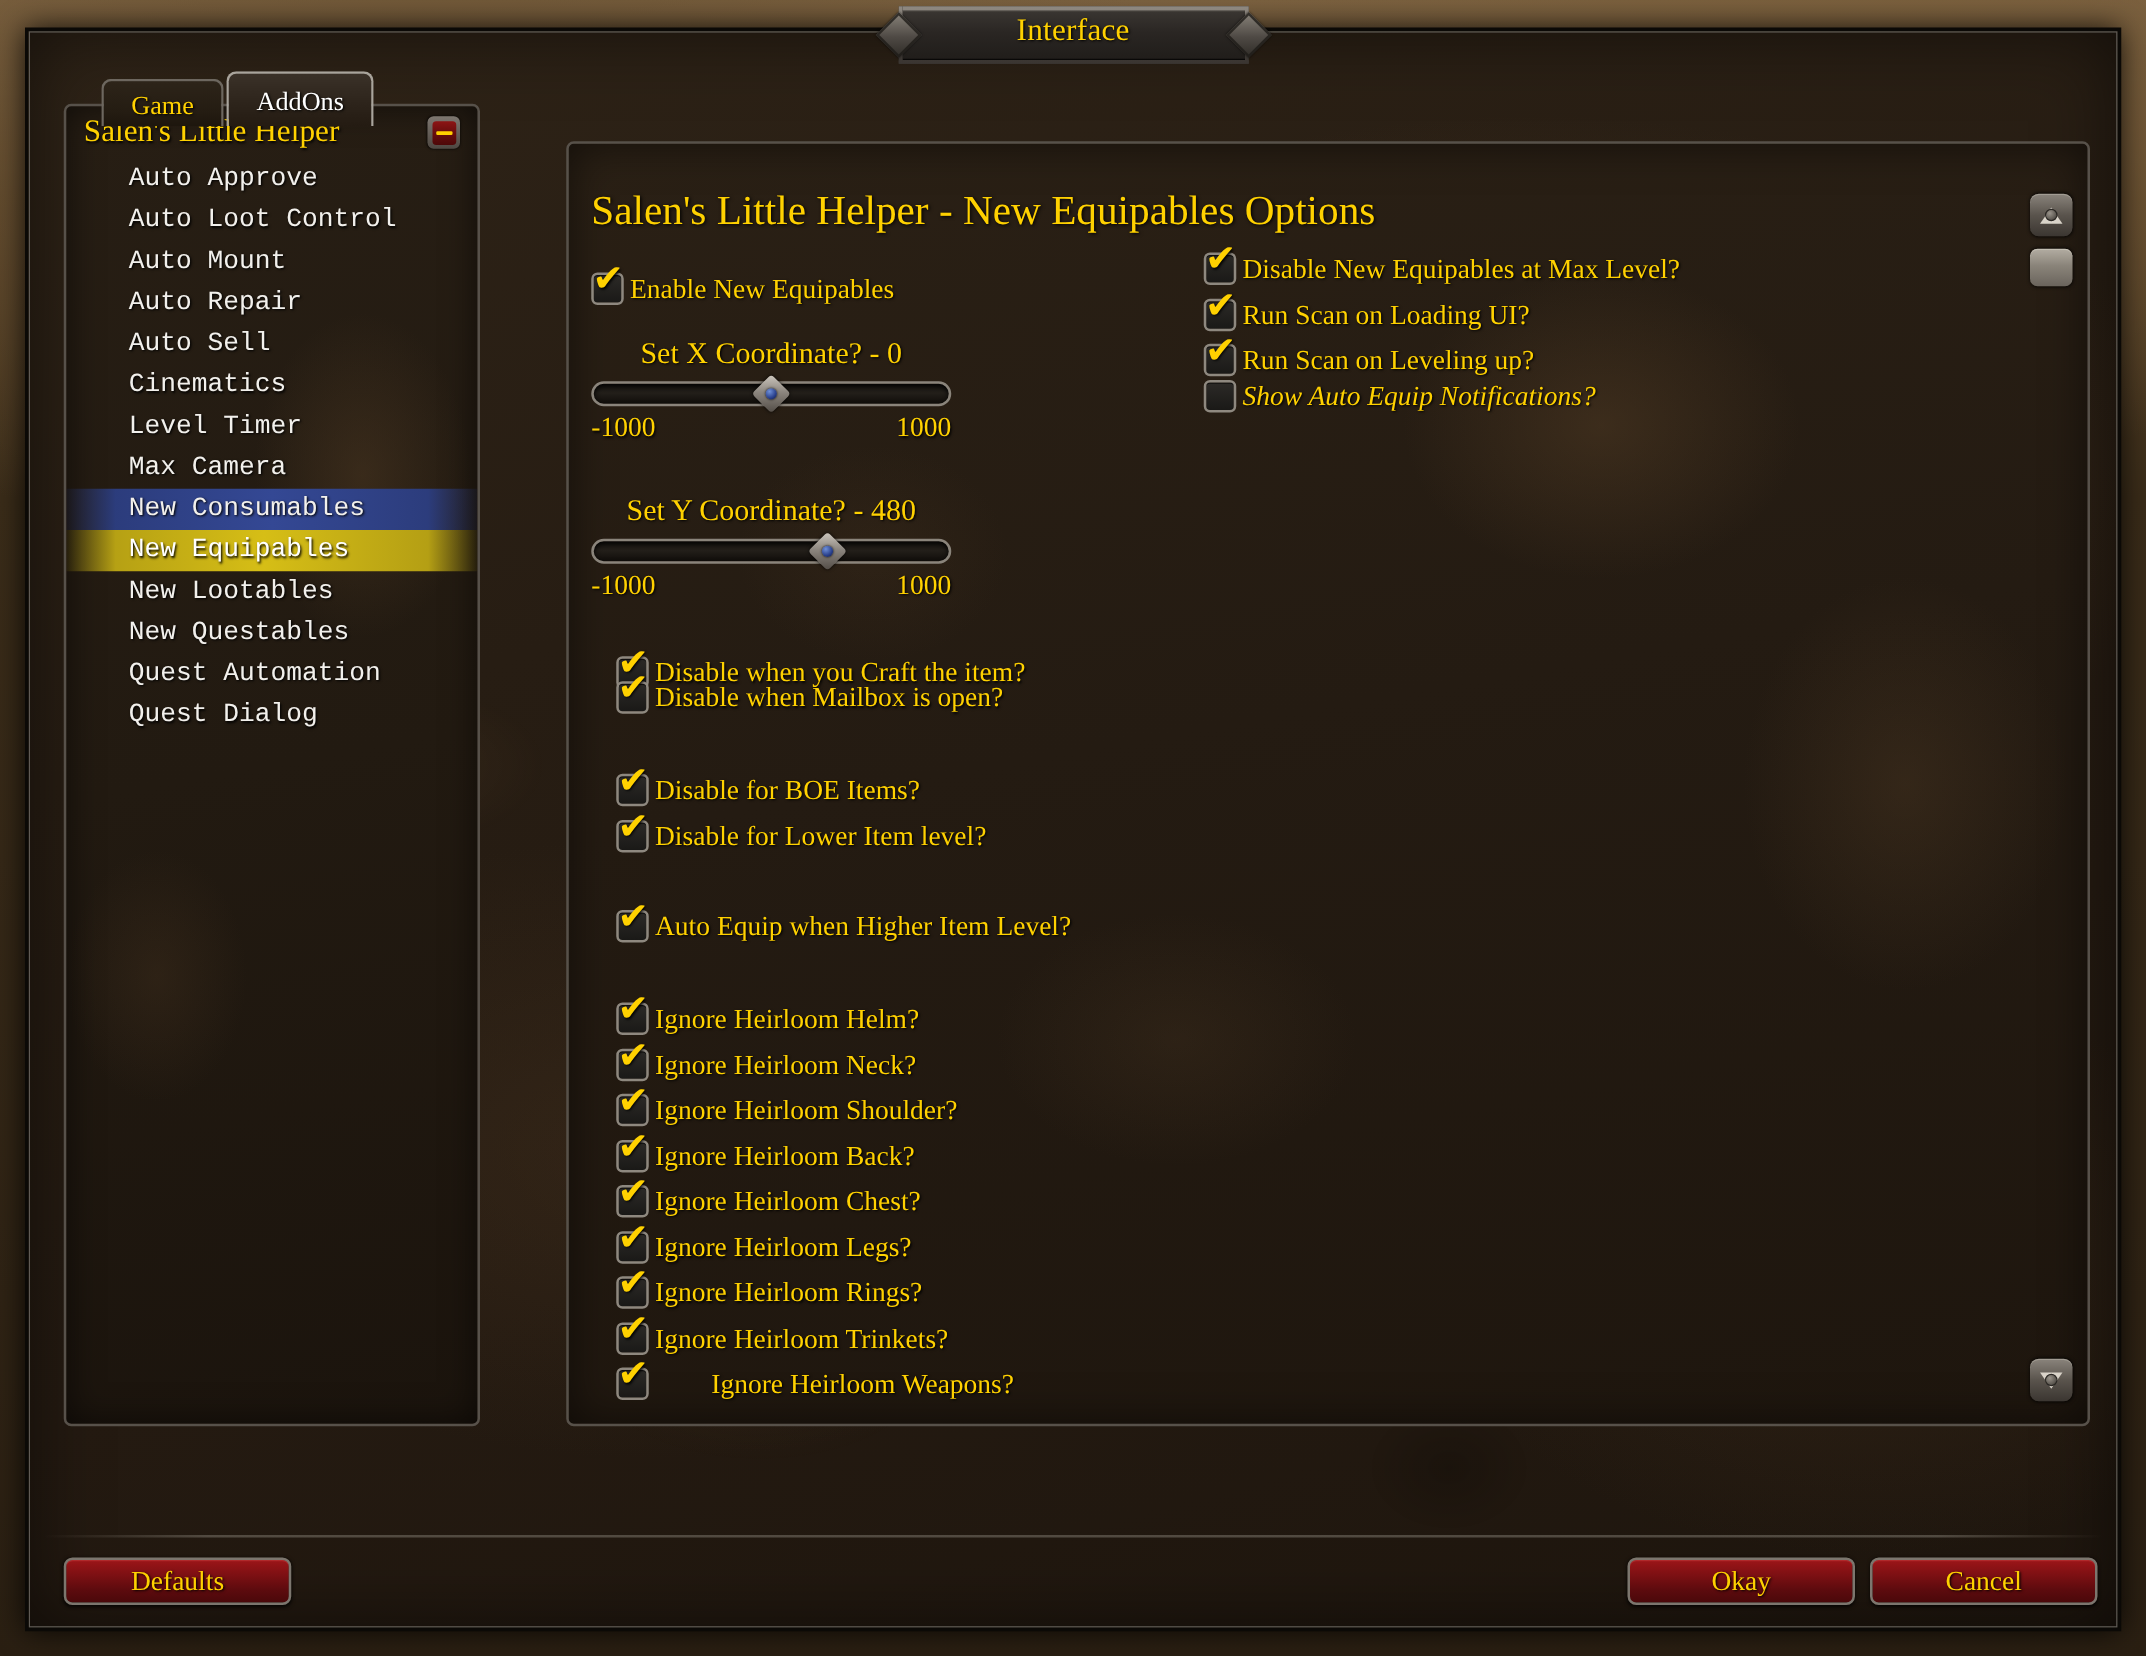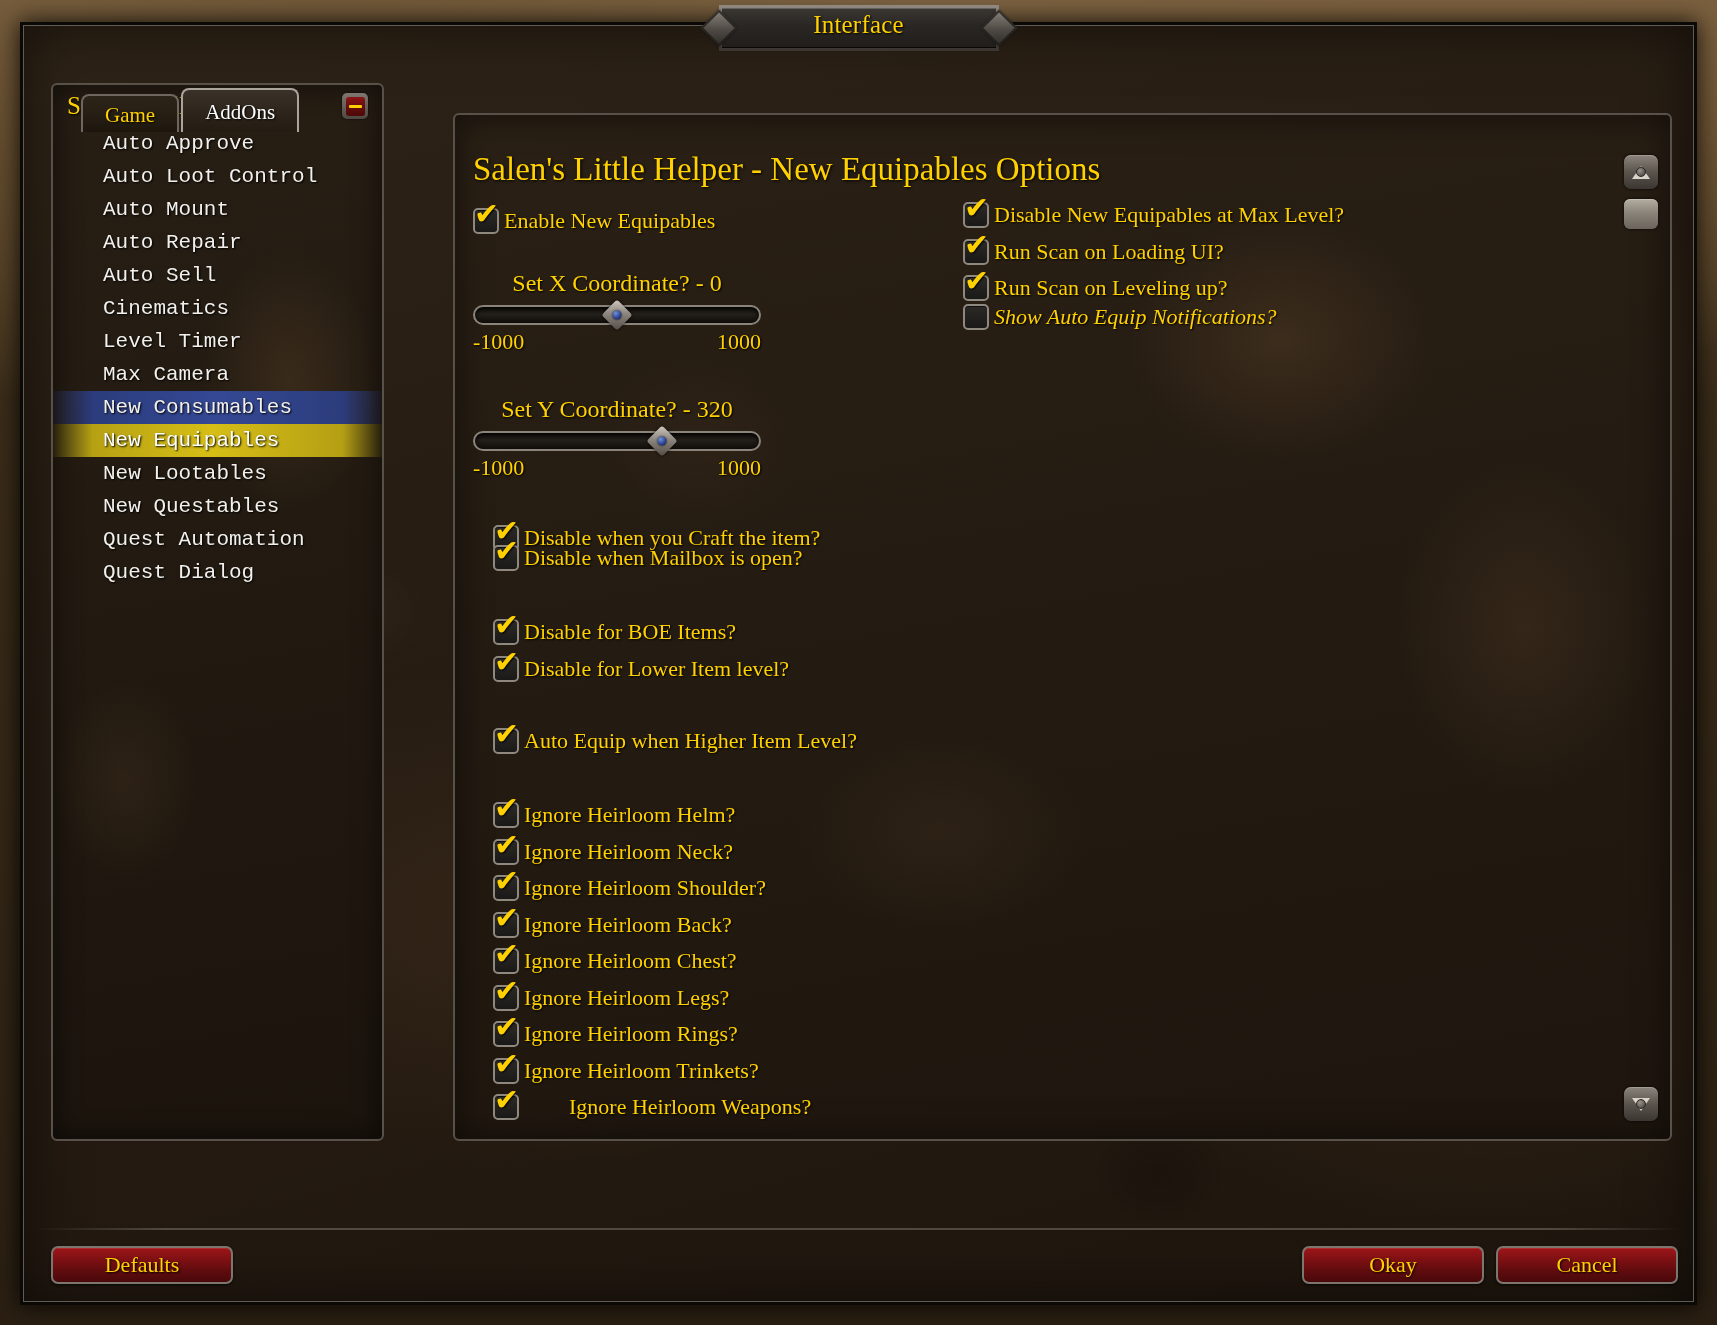--- a/index.html
+++ b/index.html
@@ -113,21 +113,20 @@
     font-size: 21px;
     font-family: "Liberation Serif", serif;
     color: #ffd100;
     text-shadow: 1px 1px 2px #000;
     background: linear-gradient(180deg, #2d2419 0%, #241c12 70%, #1d160d 100%);
     border: 2px solid #6d675f;
     border-bottom: none;
     border-radius: 8px 8px 0 0;
     margin-right: 2px;
     cursor: pointer;
-    margin-top: 31px;
   }
   .tab.active {
     color: #ffffff;
     height: 44px; line-height: 44px;
     background: linear-gradient(180deg, #3a3128 0%, #2a2118 70%, #241b12 100%);
     border-color: #a9a49c;
     z-index: 2;
   }
 
   
@@ -430,38 +429,38 @@
         <div class="sidebar-item"><span>New Lootables</span></div>
         <div class="sidebar-item"><span>New Questables</span></div>
         <div class="sidebar-item"><span>Quest Automation</span></div>
         <div class="sidebar-item"><span>Quest Dialog</span></div>
       </div>
   </div>
 
   <div id="content-panel">
     <div id="panel-title">Salen's Little Helper - New Equipables Options</div>
 
-    <div class="cb-row" style="left:18px; top:93px;text-align:right;">
+    <div class="cb-row" style="left:18px; top:103px;text-align:right;">
       <div class="checkbox checked"></div>
       <div class="cb-label">Enable New Equipables</div>
     </div>
 
     <div class="slider-group" id="slider-x" style="left:18px; top:155px; width:288px;">
       <div class="slider-title">Set X Coordinate? - 0</div>
       <div class="slider-track">
         <div class="slider-thumb" id="thumb-x" style="left: 50%;"></div>
       </div>
       <div class="slider-minmax">
         <span>-1000</span>
         <span>1000</span>
       </div>
     </div>
 
     <div class="slider-group" id="slider-y" style="left:18px; top:281px; width:288px;">
-      <div class="slider-title">Set Y Coordinate? - 320</div>
+      <div class="slider-title">Set Y Coordinate? - 480</div>
       <div class="slider-track">
         <div class="slider-thumb" id="thumb-y" style="left: 66%;"></div>
       </div>
       <div class="slider-minmax">
         <span>-1000</span>
         <span>1000</span>
       </div>
     </div>
 
     <div id="left-g1">

